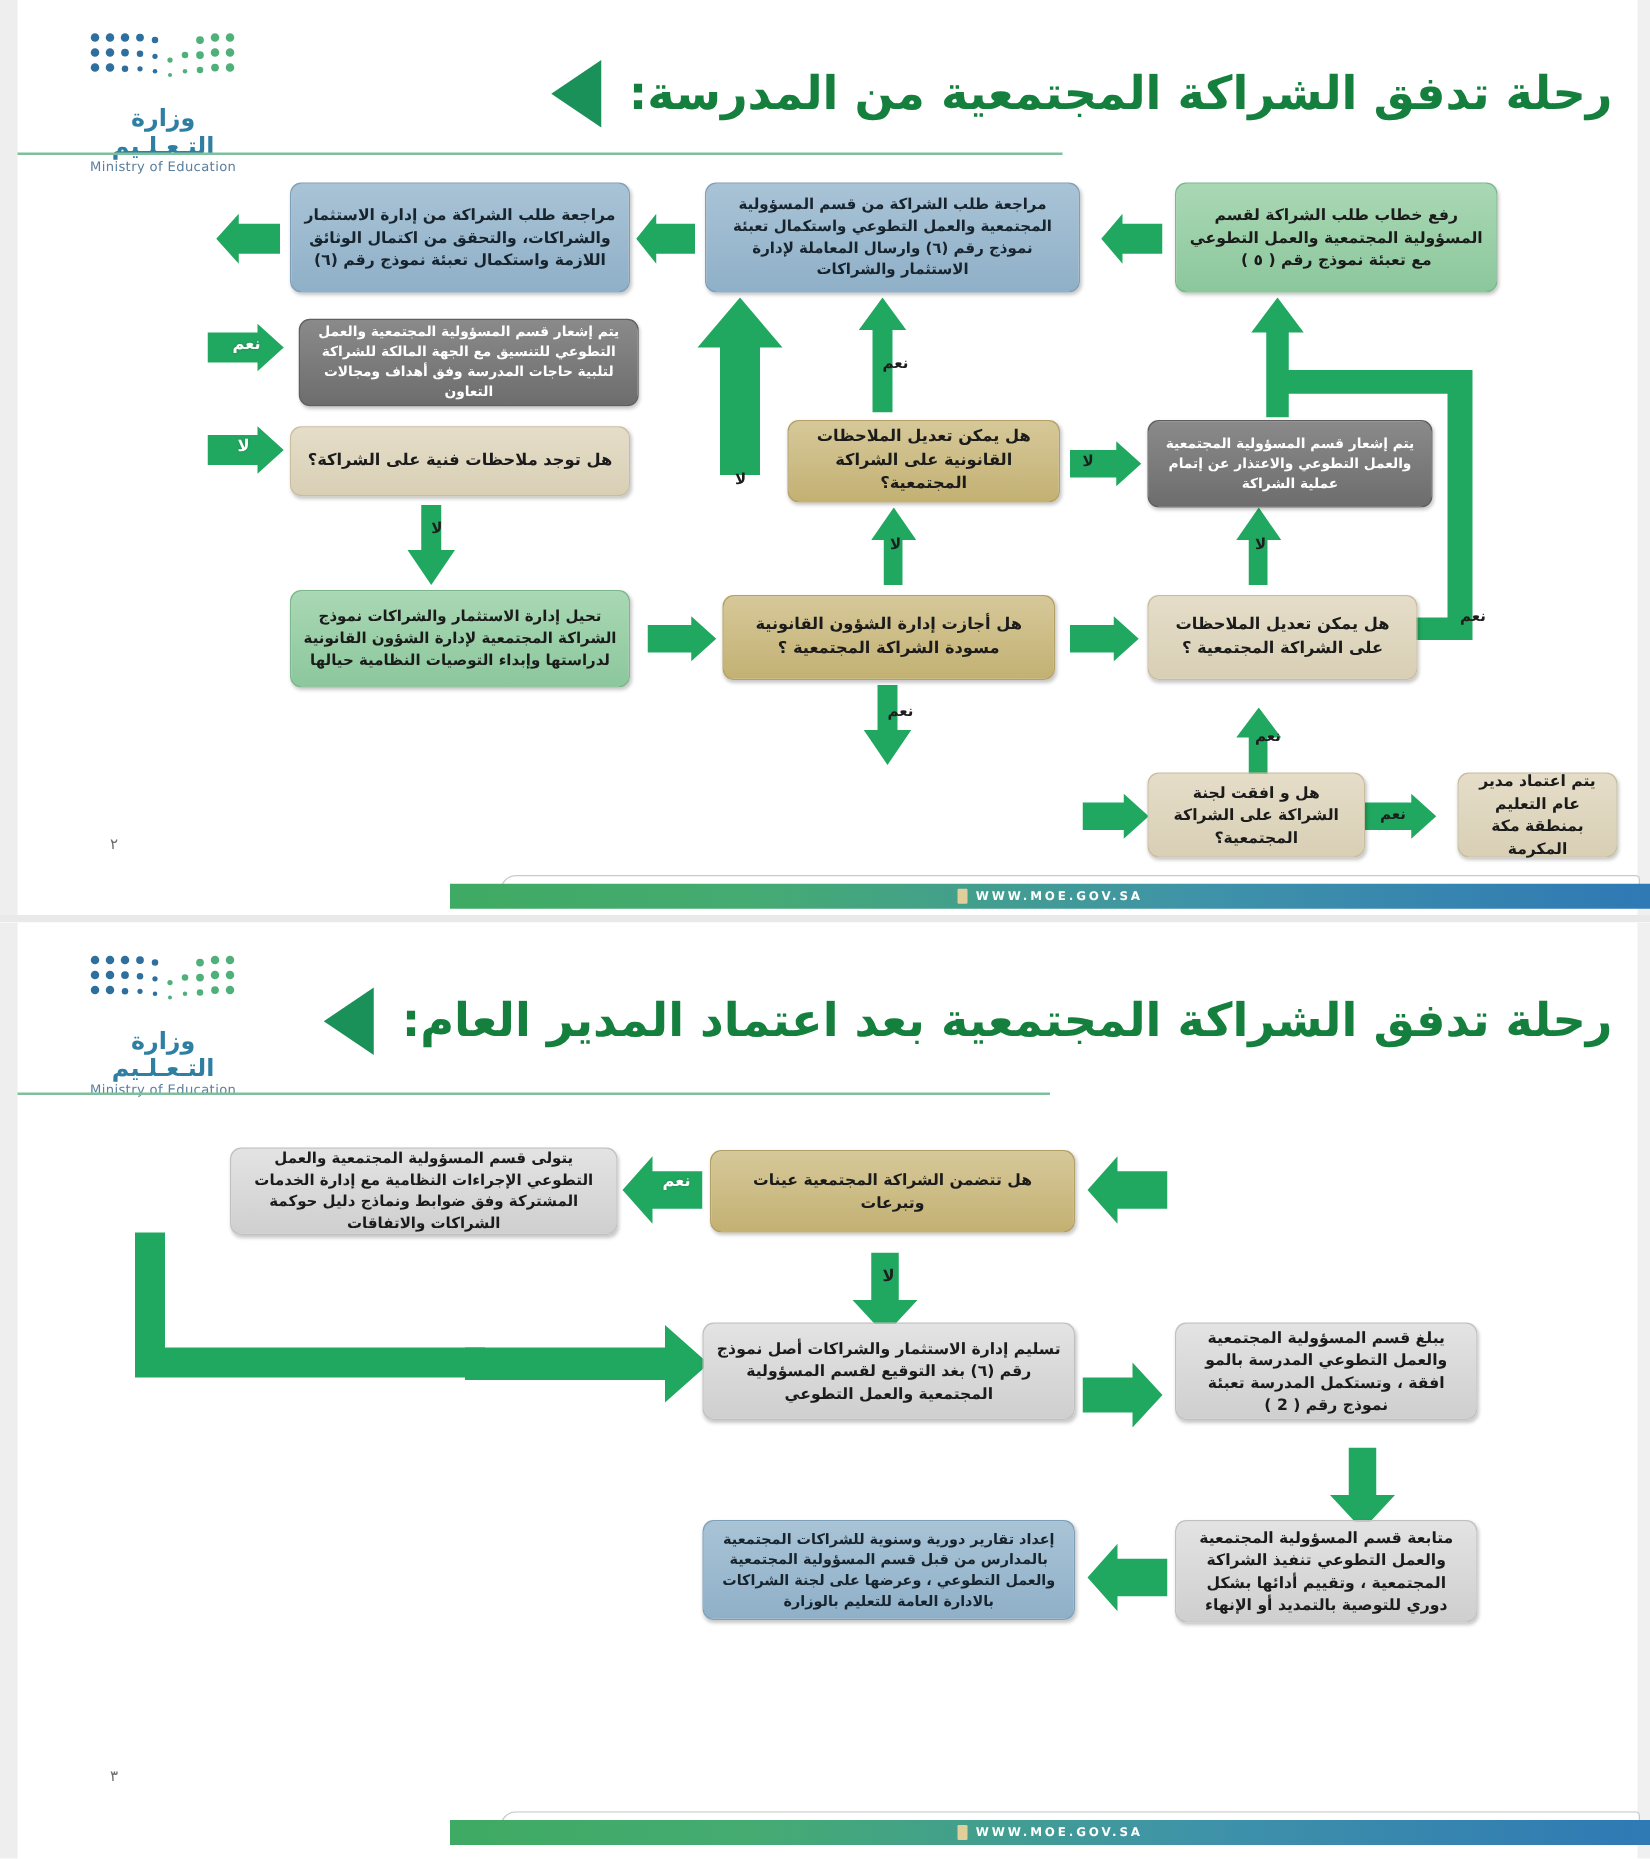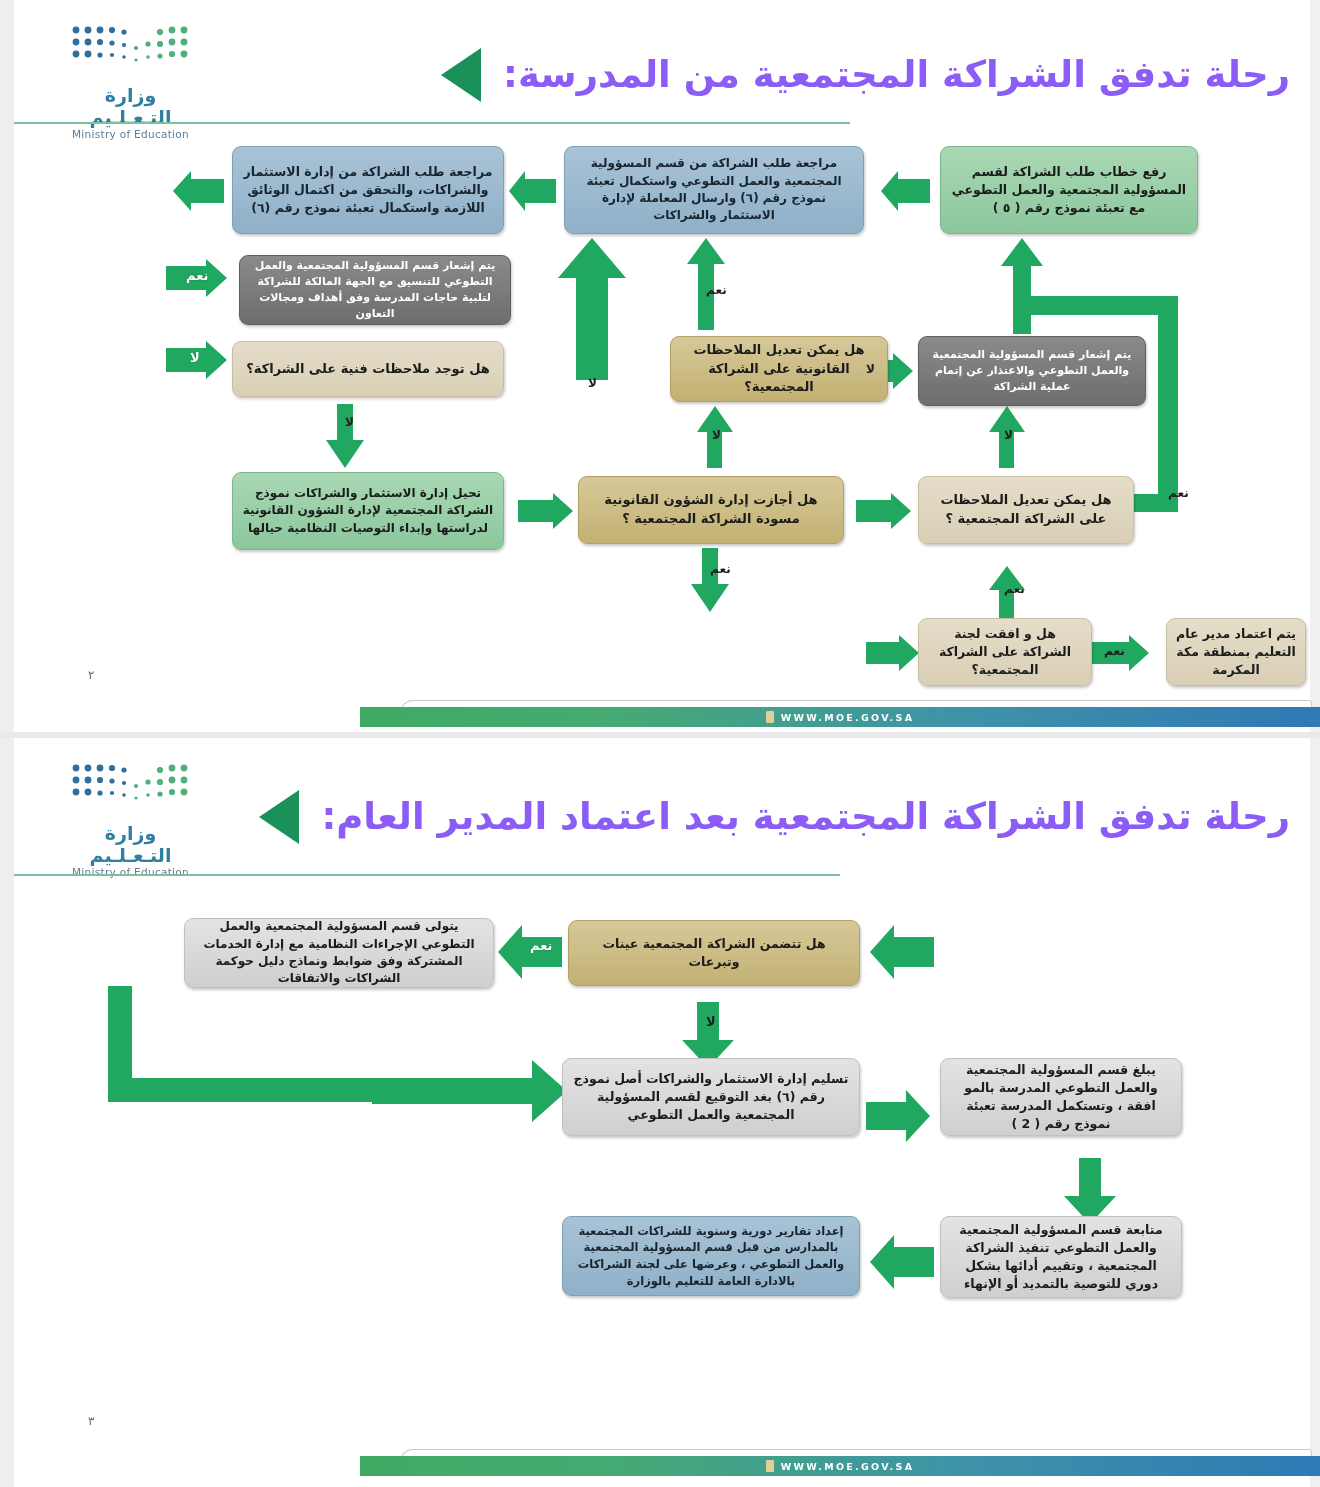--- a/index.html
+++ b/index.html
@@ -39,21 +39,21 @@
     font-size: 10.5px; color: #5b7f9c; direction: ltr;
     text-align: center; width: 135px; letter-spacing: .3px;
   }
 
   
   .title-wrap {
     position: absolute; right: 30px; direction: rtl;
     display: flex; align-items: center; gap: 14px;
   }
   .title-text {
-    font-size: 37px; font-weight: bold; color: #8b5cf6;
+    font-size: 37px; font-weight: bold; color: #15803d;
     white-space: nowrap; line-height: 1.1;
   }
   .title-chevron { flex: 0 0 auto; }
   .title-rule {
     position: absolute; height: 2px; background: #7fbf9b;
   }
 
   
   .box {
     position: absolute;
@@ -292,34 +292,34 @@
 
   <div class="box bx-blue" style="left:564px; top:146px; width:300px; height:88px; font-size:12px;">مراجعة طلب الشراكة من قسم المسؤولية المجتمعية والعمل التطوعي واستكمال تعبئة نموذج رقم (٦)  وارسال المعاملة لإدارة الاستثمار والشراكات</div>
 
   <div class="box bx-blue" style="left:232px; top:146px; width:272px; height:88px; font-size:12.5px;">مراجعة طلب الشراكة من إدارة الاستثمار والشراكات، والتحقق من اكتمال الوثائق اللازمة واستكمال تعبئة نموذج رقم (٦)</div>
 
 
   <div class="box bx-gray" style="left:239px; top:255px; width:272px; height:70px; font-size:11px;">يتم إشعار قسم المسؤولية المجتمعية والعمل التطوعي للتنسيق مع الجهة المالكة للشراكة لتلبية حاجات المدرسة وفق أهداف ومجالات التعاون</div>
 
   <div class="box bx-tan2" style="left:232px; top:341px; width:272px; height:56px; font-size:13px;">هل توجد ملاحظات فنية على الشراكة؟</div>
 
-  <div class="box bx-gold" style="left:630px; top:336px; width:218px; height:66px; font-size:13px;margin-left:40px;">هل يمكن تعديل الملاحظات القانونية على الشراكة المجتمعية؟</div>
+  <div class="box bx-gold" style="left:630px; top:336px; width:218px; height:66px; font-size:13px;">هل يمكن تعديل الملاحظات القانونية على الشراكة المجتمعية؟</div>
 
   <div class="box bx-gray" style="left:918px; top:336px; width:228px; height:70px; font-size:11px;">يتم إشعار قسم المسؤولية المجتمعية والعمل التطوعي والاعتذار عن إتمام عملية الشراكة</div>
 
   <div class="box bx-green" style="left:232px; top:472px; width:272px; height:78px; font-size:12px;">تحيل إدارة الاستثمار والشراكات نموذج الشراكة المجتمعية لإدارة الشؤون القانونية لدراستها وإبداء التوصيات النظامية حيالها</div>
 
   <div class="box bx-gold" style="left:578px; top:476px; width:266px; height:68px; font-size:13px;">هل أجازت إدارة الشؤون القانونية مسودة الشراكة المجتمعية ؟</div>
 
   <div class="box bx-tan2" style="left:918px; top:476px; width:216px; height:68px; font-size:13px;">هل يمكن تعديل الملاحظات على الشراكة المجتمعية ؟</div>
 
 
   <div class="box bx-tan2" style="left:918px; top:618px; width:174px; height:68px; font-size:12.5px;">هل و افقت لجنة الشراكة على الشراكة المجتمعية؟</div>
 
-  <div class="box bx-tan2" style="left:1166px; top:618px; width:140px; height:68px; font-size:12.5px;">يتم اعتماد مدير عام التعليم بمنطقة مكة المكرمة</div>
+  <div class="box bx-tan2" style="left:1166px; top:618px; width:128px; height:68px; font-size:12.5px;">يتم اعتماد مدير عام التعليم بمنطقة مكة المكرمة</div>
 
   <div class="pagenum" style="top:668px;">٢</div>
   <div class="footer-curve" style="top:700px;"></div>
   <div class="footer" style="top:707px;">
     <span class="footer-ico"></span>
     <span class="footer-txt">WWW.MOE.GOV.SA</span>
   </div>
 </div>
 
 <div class="page page-2">

